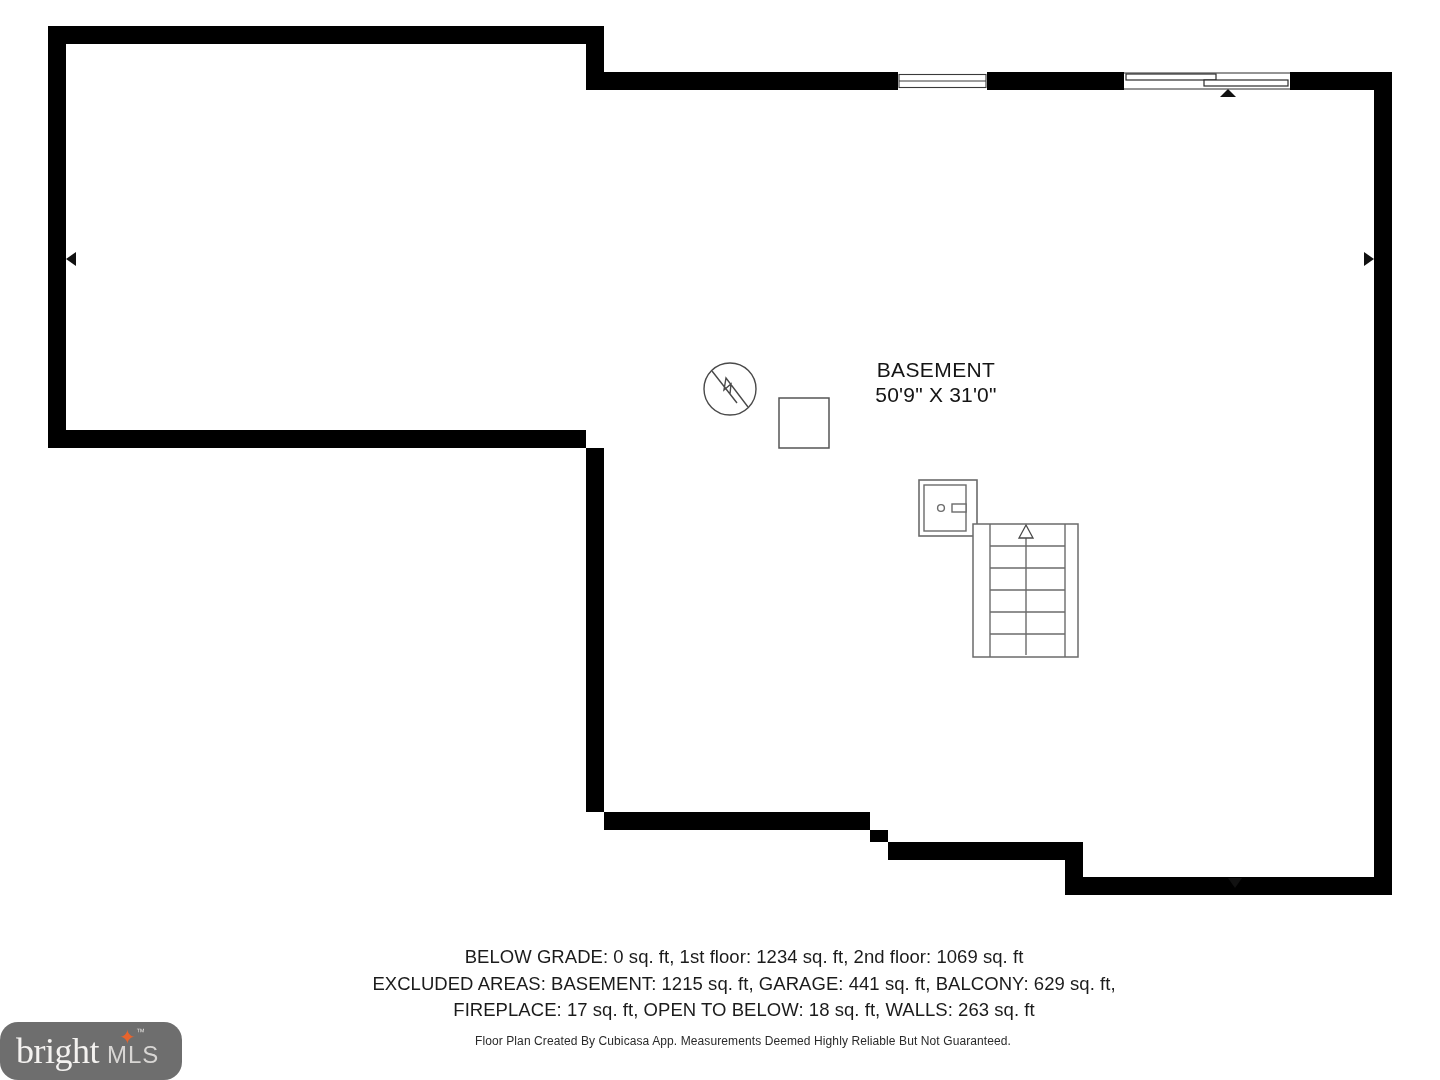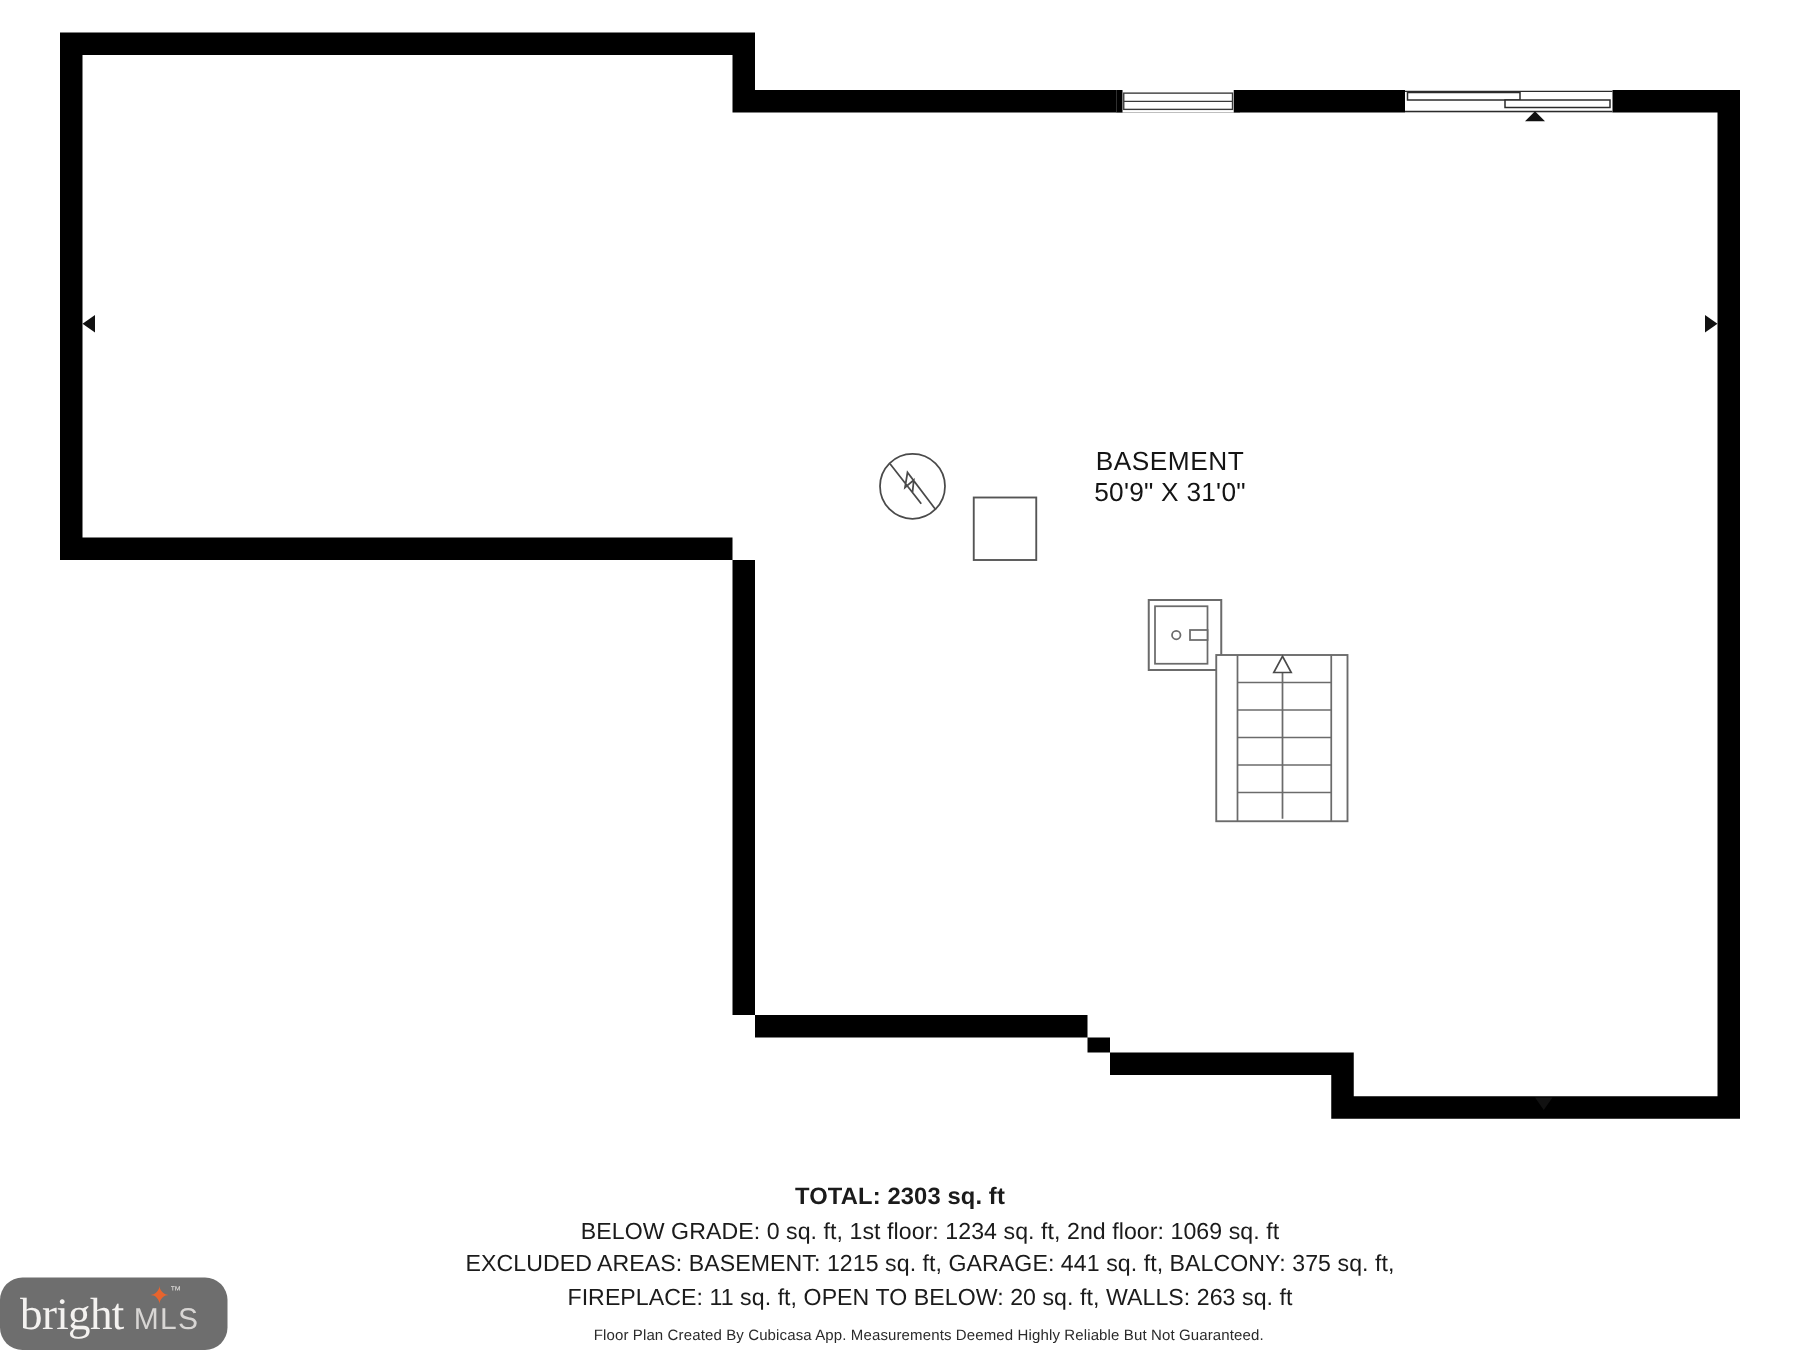--- a/index.html
+++ b/index.html
@@ -237,24 +237,23 @@
   </svg>
 
   <div class="room-label" id="room-label-basement">
     <span class="room-name">BASEMENT</span>
     <span class="room-dims">50'9" X 31'0"</span>
   </div>
 
 </div>
 
 <div id="summary-block">
-  <div id="summary-total">TOTAL: 2303 sq. ft</div>
   <div class="summary-line">BELOW GRADE: 0 sq. ft, 1st floor: 1234 sq. ft, 2nd floor: 1069 sq. ft</div>
-  <div class="summary-line">EXCLUDED AREAS: BASEMENT: 1215 sq. ft, GARAGE: 441 sq. ft, BALCONY: 375 sq. ft,</div>
-  <div class="summary-line">FIREPLACE: 11 sq. ft, OPEN TO BELOW: 20 sq. ft, WALLS: 263 sq. ft</div>
+  <div class="summary-line">EXCLUDED AREAS: BASEMENT: 1215 sq. ft, GARAGE: 441 sq. ft, BALCONY: 629 sq. ft,</div>
+  <div class="summary-line">FIREPLACE: 17 sq. ft, OPEN TO BELOW: 18 sq. ft, WALLS: 263 sq. ft</div>
   <div id="summary-disclaimer">Floor Plan Created By Cubicasa App. Measurements Deemed Highly Reliable But Not Guaranteed.</div>
 </div>
 
 <div id="mls-logo">
   <div id="mls-logo-inner">
     <span id="mls-logo-bright">bright</span>
     <span id="mls-logo-mls">MLS</span>
     <span id="mls-logo-star">✦</span>
     <span id="mls-logo-tm">™</span>
   </div>

